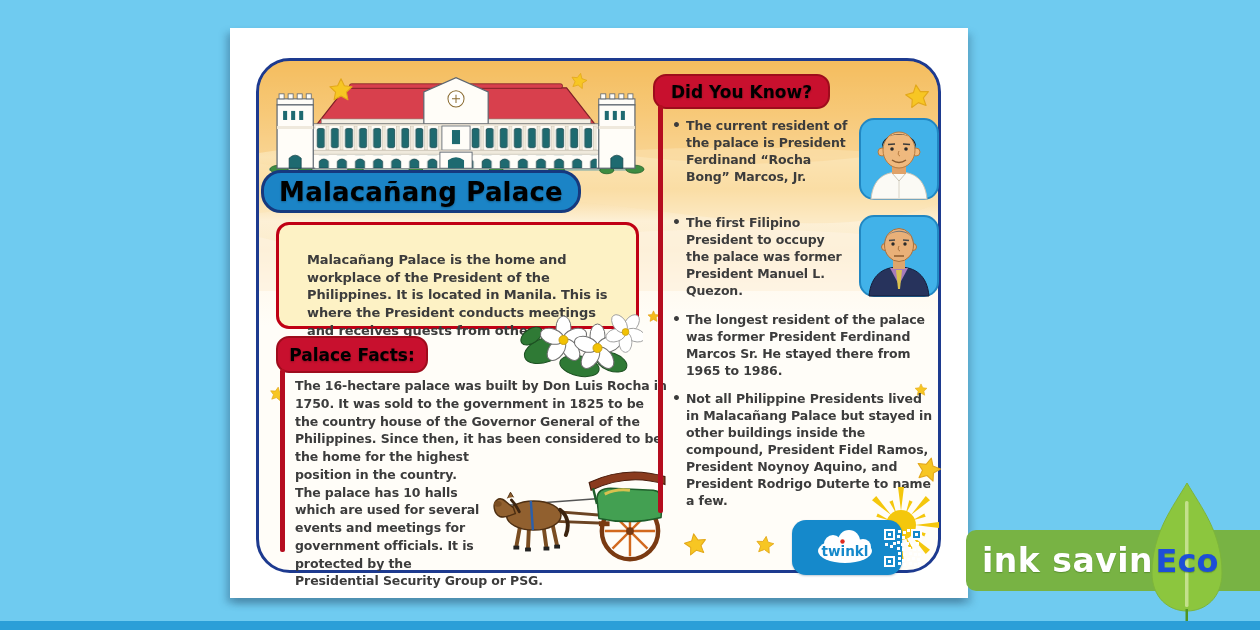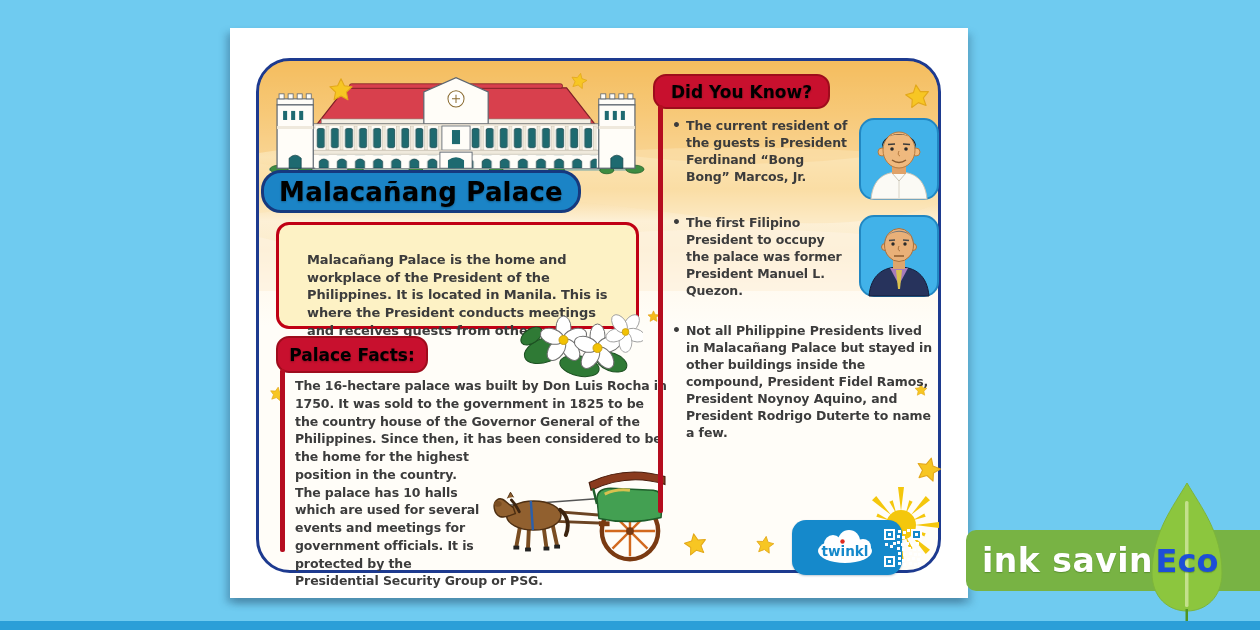--- a/index.html
+++ b/index.html
@@ -345,21 +345,21 @@
             <path d="M23,30 C21,12 59,12 57,30 C55,19 47,16 40,16 C33,16 25,19 23,30 Z" fill="#191a1e"></path>
             <line x1="29" y1="26.5" x2="36" y2="26" stroke="#3a3a3a" stroke-width="1.5"></line>
             <line x1="44" y1="26" x2="51" y2="26.5" stroke="#3a3a3a" stroke-width="1.5"></line>
             <circle cx="33" cy="31" r="1.8" fill="#2a2a2a"></circle>
               <circle cx="47" cy="31" r="1.8" fill="#2a2a2a"></circle>
             <path d="M40,33 q-2,4 1,5" stroke="#b77a3e" stroke-width="1" fill="none"></path>
             <path d="M33,42 q7,5 14,0" stroke="#8a5a2e" stroke-width="1.5" fill="none"></path>
           </svg>
         </span>
         <span class="dot">•</span>
-        <span>The current resident of the guests is President Ferdinand “Bong Bong” Marcos, Jr.</span>
+        <span>The current resident of the palace is President Ferdinand “Rocha Bong” Marcos, Jr.</span>
       </li>
       <li>
         <span class="portrait">
           <svg viewBox="0 0 80 82">
             <rect x="1" y="1" width="78" height="80" rx="14" fill="#41b2e9" stroke="#2187c2" stroke-width="2"></rect>
             <path d="M10,81 C12,60 24,52 40,52 C56,52 68,60 70,81 Z" fill="#27335c" stroke="#141d3a" stroke-width="1"></path>
             <polygon points="31,53 49,53 40,70" fill="#a77cba"></polygon>
             <polygon points="37,55 43,55 41,74 39,74" fill="#d9c14f"></polygon>
             <rect x="34" y="44" width="12" height="10" fill="#dda56d"></rect>
             <circle cx="26" cy="32" r="3.5" fill="#e9b078" stroke="#a8713d" stroke-width="1"></circle>
@@ -372,20 +372,21 @@
               <circle cx="46" cy="29" r="1.7" fill="#2a2a2a"></circle>
             <path d="M40,31 q-2,4 1,5" stroke="#a8713d" stroke-width="1" fill="none"></path>
             <line x1="35" y1="41" x2="45" y2="41" stroke="#8a5a2e" stroke-width="1.5"></line>
           </svg>
         </span>
         <span class="dot">•</span>
         <span>The first Filipino President to occupy the palace was former President Manuel L. Quezon.</span>
       </li>
       <li>
         <span class="dot">•</span>
+        <span>The longest resident of the palace was former President Ferdinand Marcos Sr. He stayed there from 1965 to 1986.</span>
       </li>
       <li>
         <span class="dot">•</span>
         <span>Not all Philippine Presidents lived in Malacañang Palace but stayed in other buildings inside the compound, President Fidel Ramos, President Noynoy Aquino, and President Rodrigo Duterte to name a few.</span>
       </li>
     </ul>
 
     <div class="sun">
       <svg viewBox="0 0 76 76">
         <g fill="#f4c70c">

